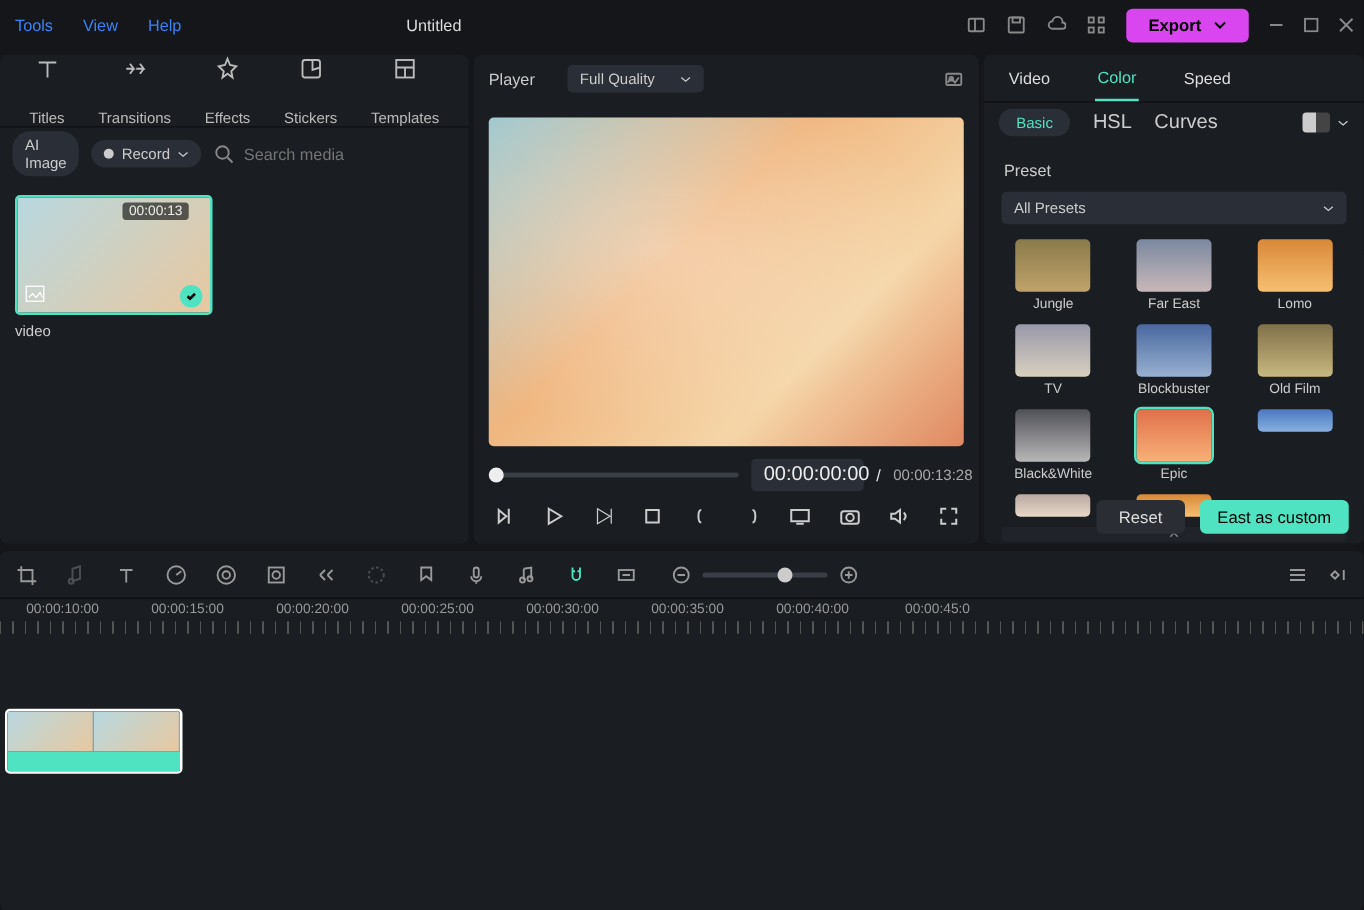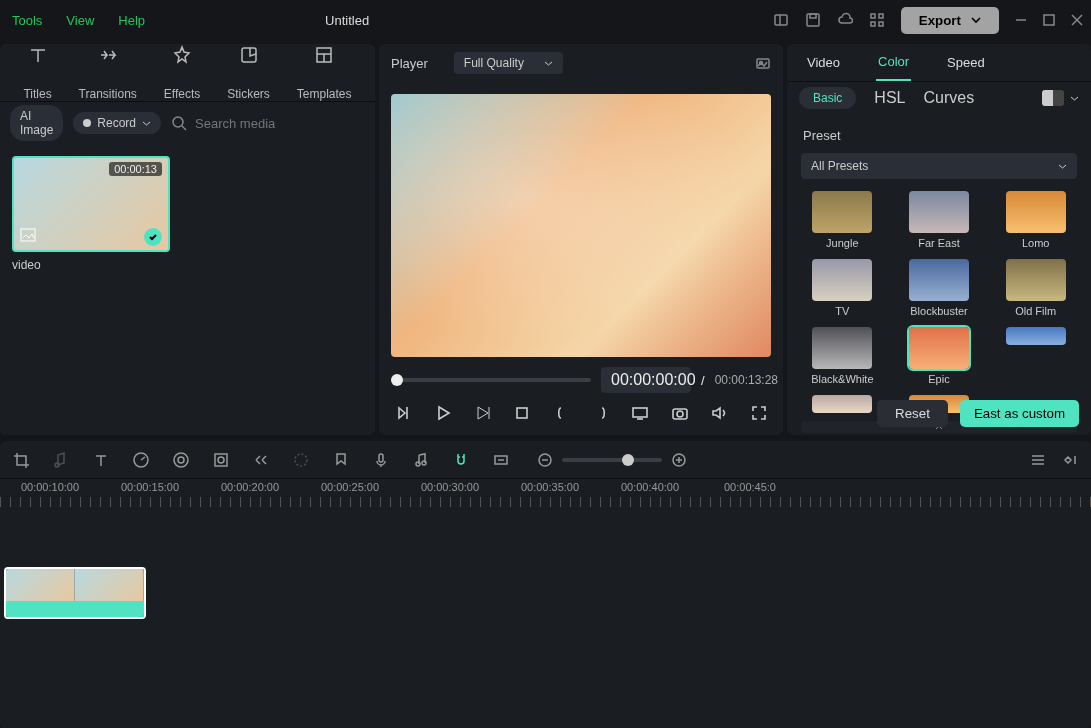--- a/index.html
+++ b/index.html
@@ -1,44 +1,44 @@
 <!DOCTYPE html>
 <html><head>
 <meta charset="utf-8">
 <style>
 * { box-sizing: border-box; margin: 0; padding: 0; }
 body { background: #14161a; color: #e8e8e8; font-family: "Segoe UI", Arial, sans-serif; font-size: 13px; width: 1091px; height: 728px; overflow: hidden; }
 
 
 .titlebar { height: 40px; display: flex; align-items: center; padding: 0 8px; background: #14161a; }
 .menu { display: flex; gap: 24px; padding-left: 4px; }
-.menu span { color: #22c55e; cursor: pointer; }
+.menu span { color: #3b82f6; cursor: pointer; }
 .title { flex: 0 0 auto; margin-left: 180px; color: #ddd; }
 .titlebar-right { margin-left: auto; display: flex; align-items: center; gap: 16px; }
 .tbicon { width: 16px; height: 16px; fill: none; stroke: #888; stroke-width: 1.5; }
-.export-btn { background: #a3a3a3; color: #000; border: none; padding: 6px 18px; border-radius: 5px; display: flex; align-items: center; gap: 10px; font-weight: 600; cursor: pointer; }
+.export-btn { background: #d946ef; color: #000; border: none; padding: 6px 18px; border-radius: 5px; display: flex; align-items: center; gap: 10px; font-weight: 600; cursor: pointer; }
 .winicon { width: 12px; height: 12px; fill: none; stroke: #888; stroke-width: 1.5; }
 
 
 .upper { display: flex; height: 395px; }
 
 
 .library { width: 375px; background: #1a1d22; display: flex; flex-direction: column; border-radius: 6px; margin: 4px 4px 0 0; }
 .lib-tabs { display: flex; justify-content: space-around; align-items: center; height: 58px; padding: 0 10px; border-bottom: 1px solid #0e0f12; }
 .lib-tab { display: flex; flex-direction: column; align-items: center; gap: 21px; color: #bbb; cursor: pointer; font-size: 12px; }
 .lib-tab svg { width: 22px; height: 22px; stroke: #bbb; fill: none; stroke-width: 1.5; }
 .lib-toolbar { display: flex; align-items: center; gap: 10px; height: 42px; padding: 0 10px; }
 .ai-btn, .rec-btn { background: #2a2e36; border-radius: 14px; padding: 4px 10px; display: flex; align-items: center; gap: 6px; color: #ccc; font-size: 12px; cursor: pointer; }
 .rec-btn .dot { width: 8px; height: 8px; border-radius: 50%; background: #ccc; }
 .search-wrap { flex: 1; display: flex; align-items: center; gap: 8px; color: #999; }
 .search-wrap input { background: transparent; border: none; color: #ccc; outline: none; flex: 1; font-size: 13px; }
 .lib-body { flex: 1; padding: 12px; display: flex; gap: 12px; }
 .clip-card { width: 158px; }
 .clip-thumb { width: 158px; height: 96px; border: 2px solid #4fe3c1; border-radius: 4px; position: relative; background: linear-gradient(135deg, #b8d8e0 0%, #e8c8a0 100%); overflow: hidden; }
-.clip-thumb .dur { position: absolute; top: 4px; right: 6px; background: rgba(0,0,0,.6); color: #eee; font-size: 11px; padding: 1px 5px; border-radius: 3px; }
+.clip-thumb .dur { position: absolute; top: 4px; right: 17px; background: rgba(0,0,0,.6); color: #eee; font-size: 11px; padding: 1px 5px; border-radius: 3px; }
 .clip-thumb .check { position: absolute; bottom: 4px; right: 6px; width: 18px; height: 18px; background: #4fe3c1; border-radius: 50%; display: flex; align-items: center; justify-content: center; }
 .clip-thumb .imic { position: absolute; bottom: 6px; left: 6px; width: 16px; height: 16px; }
 .clip-name { margin-top: 6px; color: #ccc; font-size: 12px; }
 
 
 .player { width: 404px; background: #1a1d22; border-radius: 6px; margin: 4px 4px 0 0; display: flex; flex-direction: column; }
 .player-head { height: 38px; display: flex; align-items: center; padding: 0 12px; gap: 26px; }
 .player-head .label { color: #ccc; }
 .quality { background: #2a2e36; border-radius: 4px; padding: 4px 10px; display: flex; align-items: center; gap: 20px; color: #ccc; font-size: 12px; cursor: pointer; }
 .snap-icon { margin-left: auto; }

